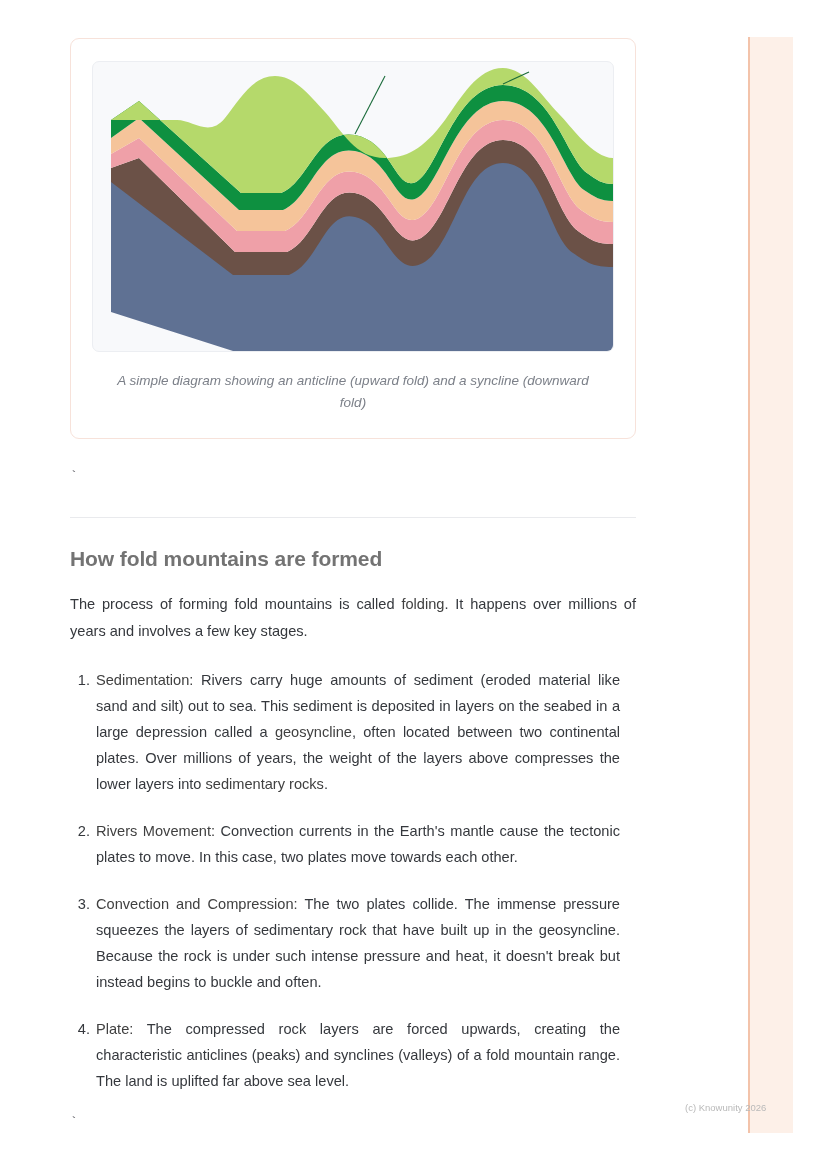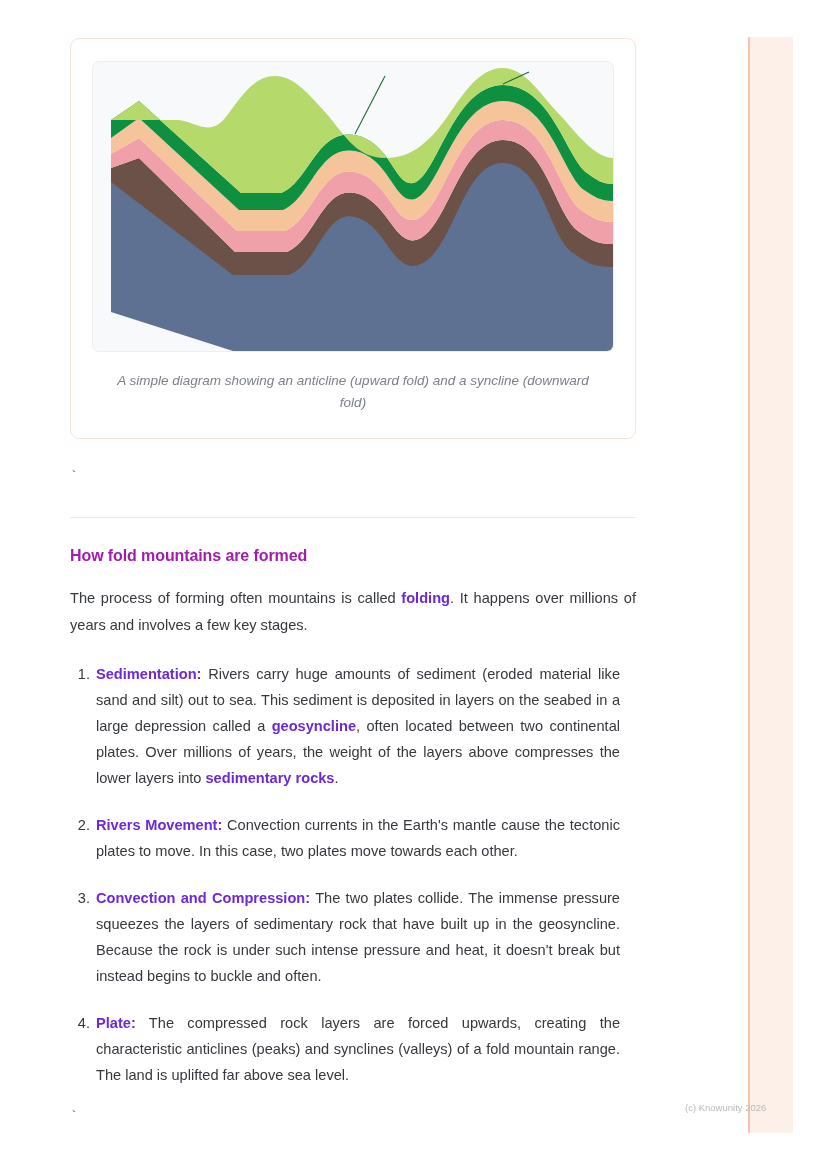--- a/index.html
+++ b/index.html
@@ -81,35 +81,35 @@
   .divider {
     margin-top: 34px;
     height: 1px;
     background: #e9eaed;
     width: 566px;
   }
 
   
   .section-heading {
     margin-top: 29px;
-    font-size: 16px;
+    font-size: 21px;
     font-weight: bold;
-    color: #a21caf;
+    color: #737373;
     letter-spacing: -0.1px;
   }
 
   
   .body-par {
     margin-top: 20px;
     font-size: 14.6px;
     line-height: 27px;
     color: #35383d;
     text-align: justify;
   }
-  .body-par b, .list-text b { font-weight: bold; color: #6d28d9; }
+  .body-par b, .list-text b { font-weight: normal; color: #404040; }
 
   
   ol.stages {
     margin: 22px 16px 0 0;
     padding-left: 26px;
     list-style: none;
     counter-reset: stage;
   }
   ol.stages > li {
     counter-increment: stage;
@@ -245,21 +245,21 @@
     </div>
     <div class="figure-caption">A simple diagram showing an anticline (upward fold) and a syncline (downward fold)</div>
   </div>
 
   <div class="tick-mark tick-top">`</div>
 
   <div class="divider"></div>
 
   <h2 class="section-heading">How fold mountains are formed</h2>
 
-  <p class="body-par"><span>The process of forming often mountains is called </span><b>folding</b><span>. It happens over millions of years and involves a few key stages.</span></p>
+  <p class="body-par"><span>The process of forming fold mountains is called </span><b>folding</b><span>. It happens over millions of years and involves a few key stages.</span></p>
 
   <ol class="stages">
       <li><span class="list-text"><b>Sedimentation:</b><span> Rivers carry huge amounts of sediment (eroded material like sand and silt) out to sea. This sediment is deposited in layers on the seabed in a large depression called a </span><b>geosyncline</b><span>, often located between two continental plates. Over millions of years, the weight of the layers above compresses the lower layers into </span><b>sedimentary rocks</b><span>.</span></span></li>
       <li><span class="list-text"><b>Rivers Movement:</b><span> Convection currents in the Earth's mantle cause the tectonic plates to move. In this case, two plates move towards each other.</span></span></li>
       <li><span class="list-text"><b>Convection and Compression:</b><span> The two plates collide. The immense pressure squeezes the layers of sedimentary rock that have built up in the geosyncline. Because the rock is under such intense pressure and heat, it doesn't break but instead begins to buckle and often.</span></span></li>
       <li><span class="list-text"><b>Plate:</b><span> The compressed rock layers are forced upwards, creating the characteristic anticlines (peaks) and synclines (valleys) of a fold mountain range. The land is uplifted far above sea level.</span></span></li>
     </ol>
 
   <div class="tick-mark tick-bottom">`</div>
 </div>

